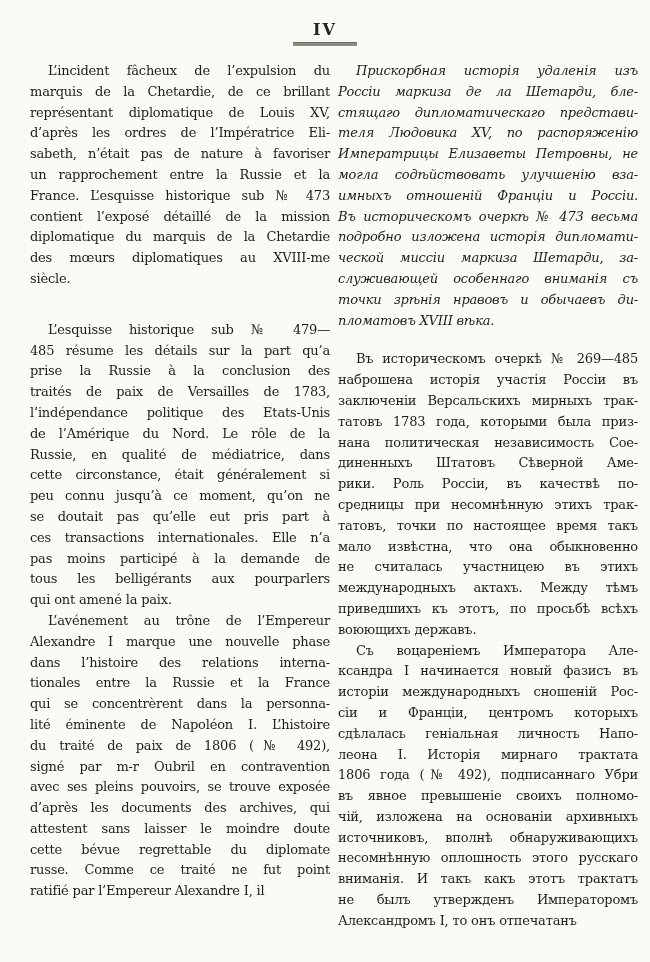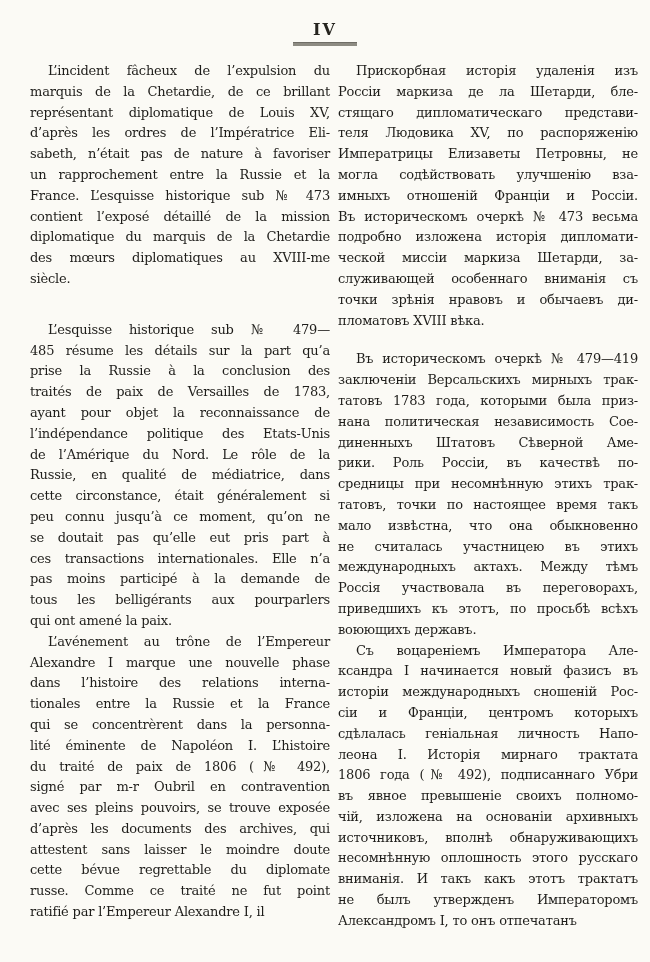--- a/index.html
+++ b/index.html
@@ -42,21 +42,21 @@
   .col {
     flex: 1 1 0;
     min-width: 0;
     font-size: 13px;
     line-height: 20.8px;
     letter-spacing: -0.2px;
     color: #1e1d1a;
   }
   .paragraph { margin: 0; }
   .col-left .paragraph.p-0 { margin-bottom: 30px; }
-  .col-right .paragraph.p-0 { margin-bottom: 18px; }
+  .col-right .paragraph.p-0 { margin-bottom: 18px; font-style: italic; }
   .line {
     text-align: justify;
     text-align-last: justify;
     white-space: normal;
   }
   .line.first { text-indent: 18px; }
   .line.last { text-align-last: left; }
 </style>
 </head>
 <body>
@@ -80,21 +80,20 @@
           <div class="line">contient l’exposé détaillé de la mission</div>
           <div class="line">diplomatique du marquis de la Chetardie</div>
           <div class="line">des mœurs diplomatiques au XVIII-me</div>
           <div class="line last">siècle.</div>
         </div>
         <div class="paragraph p-1">
           <div class="line first">L’esquisse historique sub № 479—</div>
           <div class="line">485 résume les détails sur la part qu’a</div>
           <div class="line">prise la Russie à la conclusion des</div>
           <div class="line">traités de paix de Versailles de 1783,</div>
-          <div class="line">ayant pour objet la reconnaissance de</div>
           <div class="line">l’indépendance politique des Etats-Unis</div>
           <div class="line">de l’Amérique du Nord. Le rôle de la</div>
           <div class="line">Russie, en qualité de médiatrice, dans</div>
           <div class="line">cette circonstance, était généralement si</div>
           <div class="line">peu connu jusqu’à ce moment, qu’on ne</div>
           <div class="line">se doutait pas qu’elle eut pris part à</div>
           <div class="line">ces transactions internationales. Elle n’a</div>
           <div class="line">pas moins participé à la demande de</div>
           <div class="line">tous les belligérants aux pourparlers</div>
           <div class="line last">qui ont amené la paix.</div>
@@ -126,32 +125,32 @@
           <div class="line">могла содѣйствовать улучшенію вза-</div>
           <div class="line">имныхъ отношеній Франціи и Россіи.</div>
           <div class="line">Въ историческомъ очеркѣ № 473 весьма</div>
           <div class="line">подробно изложена исторія дипломати-</div>
           <div class="line">ческой миссіи маркиза Шетарди, за-</div>
           <div class="line">служивающей особеннаго вниманія съ</div>
           <div class="line">точки зрѣнія нравовъ и обычаевъ ди-</div>
           <div class="line last">пломатовъ XVIII вѣка.</div>
         </div>
         <div class="paragraph p-1">
-          <div class="line first">Въ историческомъ очеркѣ № 479—419</div>
+          <div class="line first">Въ историческомъ очеркѣ № 269—485</div>
+          <div class="line">наброшена исторія участія Россіи въ</div>
           <div class="line">заключеніи Версальскихъ мирныхъ трак-</div>
           <div class="line">татовъ 1783 года, которыми была приз-</div>
           <div class="line">нана политическая независимость Сое-</div>
           <div class="line">диненныхъ Штатовъ Сѣверной Аме-</div>
           <div class="line">рики. Роль Россіи, въ качествѣ по-</div>
           <div class="line">средницы при несомнѣнную этихъ трак-</div>
           <div class="line">татовъ, точки по настоящее время такъ</div>
           <div class="line">мало извѣстна, что она обыкновенно</div>
           <div class="line">не считалась участницею въ этихъ</div>
           <div class="line">международныхъ актахъ. Между тѣмъ</div>
-          <div class="line">Россія участвовала въ переговорахъ,</div>
           <div class="line">приведшихъ къ этотъ, по просьбѣ всѣхъ</div>
           <div class="line last">воюющихъ державъ.</div>
         </div>
         <div class="paragraph p-2">
           <div class="line first">Съ воцареніемъ Императора Але-</div>
           <div class="line">ксандра I начинается новый фазисъ въ</div>
           <div class="line">исторіи международныхъ сношеній Рос-</div>
           <div class="line">сіи и Франціи, центромъ которыхъ</div>
           <div class="line">сдѣлалась геніальная личность Напо-</div>
           <div class="line">леона I. Исторія мирнаго трактата</div>

